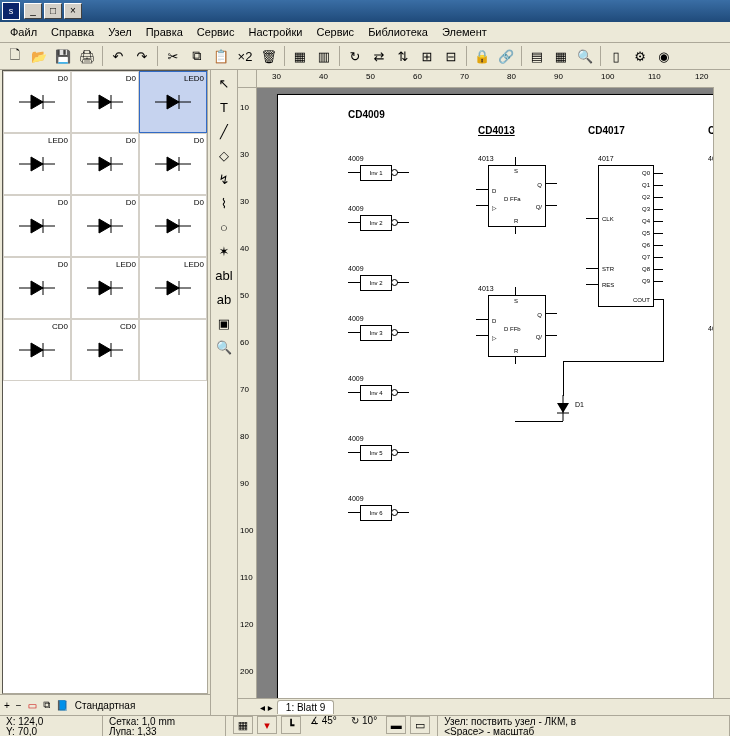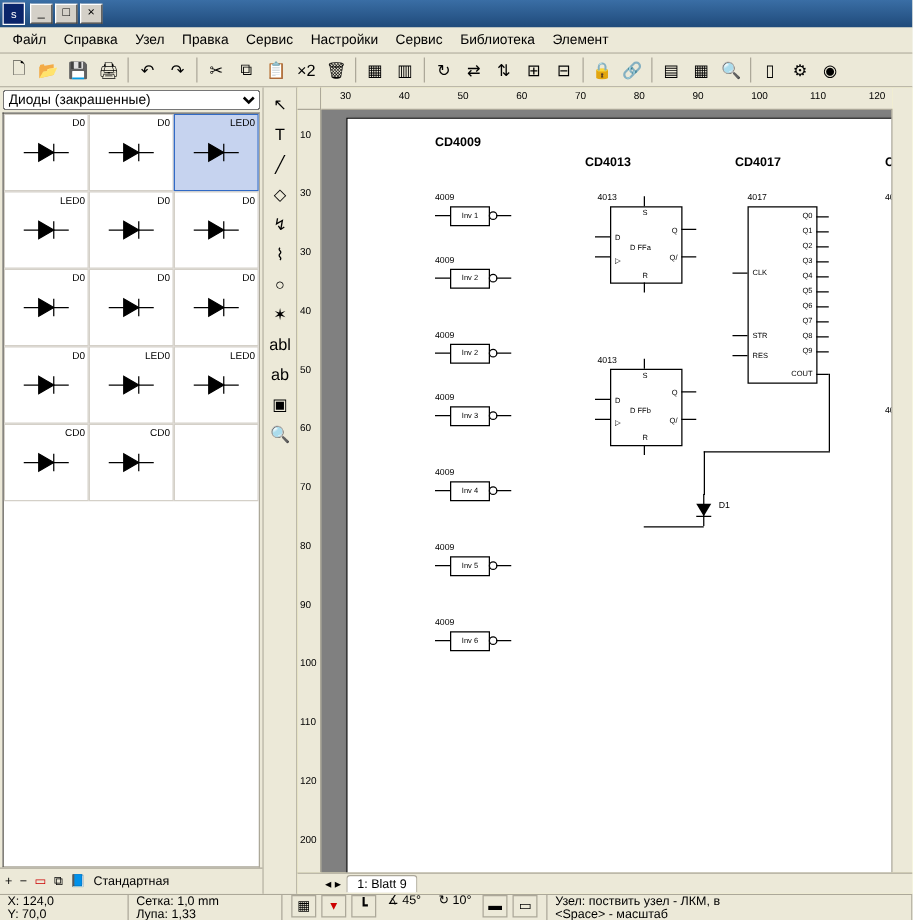--- a/index.html
+++ b/index.html
@@ -20,21 +20,21 @@
   .grid{flex:1;overflow:auto;background:#fff;border:1px inset #aca899;margin:0 2px;}
   .grid-row{display:flex;}
   .cell{width:66px;height:60px;border:1px solid #d4d0c8;display:flex;align-items:center;justify-content:center;position:relative;font-size:8px;}
   .cell.sel{background:#c6d3ef;border:1px solid #316ac5;}
   .cell .lbl{position:absolute;top:2px;right:2px;font-size:8px;}
   svg.sym{width:40px;height:30px;}
   .lib-foot{height:20px;display:flex;align-items:center;padding:0 4px;gap:6px;font-size:10px;border-top:1px solid #aca899;}
   .work{flex:1;display:flex;}
   .vtb{width:26px;background:#ece9d8;border-right:1px solid #aca899;display:flex;flex-direction:column;align-items:center;padding-top:2px;gap:2px;}
   .vtb .tb{width:22px;height:20px;}
-  .canvas-wrap{flex:1;display:flex;flex-direction:column;background:#fef9c3;}
+  .canvas-wrap{flex:1;display:flex;flex-direction:column;background:#8b5cf6;}
   .rulers-corner{display:flex;height:18px;}
   .corner{width:18px;background:#ece9d8;border-right:1px solid #aca899;border-bottom:1px solid #aca899;}
   .hruler{flex:1;background:#ece9d8;border-bottom:1px solid #aca899;position:relative;overflow:hidden;font-size:8px;}
   .hruler span{position:absolute;top:2px;}
   .canvas-row{flex:1;display:flex;overflow:hidden;}
   .vruler{width:18px;background:#ece9d8;border-right:1px solid #aca899;position:relative;overflow:hidden;font-size:8px;}
   .vruler span{position:absolute;left:2px;transform-origin:left top;}
   .page-area{flex:1;position:relative;background:#808080;overflow:hidden;}
   .page{position:absolute;left:20px;top:6px;width:480px;height:610px;background:#fff;box-shadow:2px 2px 4px rgba(0,0,0,0.4);border:1px solid #000;}
   .page .hdr{position:absolute;font-size:10px;font-weight:bold;}
@@ -111,23 +111,20 @@
   <div class="tb">🔍</div>
   <div class="sep"></div>
   <div class="tb">▯</div>
   <div class="tb">⚙</div>
   <div class="tb">◉</div>
 </div>
 
 <div class="main">
 
   <div class="lib">
-    <select>
-      <option>Диоды (закрашенные)</option>
-    </select>
     <div class="grid" id="libgrid">
         <div class="grid-row">
           <div class="cell">
             <svg class="sym" viewBox="0 0 40 30">
               <line x1="2" y1="15" x2="38" y2="15" stroke="#000"></line>
               <polygon points="14,8 14,22 26,15" fill="#000" stroke="#000"></polygon>
               <line x1="26" y1="8" x2="26" y2="22" stroke="#000"></line>
             </svg>
             <div class="lbl">D0</div>
           </div>
@@ -300,21 +297,21 @@
             <span style="top: 344px;">80</span>
             <span style="top: 391px;">90</span>
             <span style="top: 438px;">100</span>
             <span style="top: 485px;">110</span>
             <span style="top: 532px;">120</span>
             <span style="top: 579px;">200</span>
           </div>
         <div class="page-area">
           <div class="page" id="page">
               <div class="hdr" style="left: 70px; top: 14px;">CD4009</div>
-              <div class="hdr" style="left: 190px; top: 30px;">CD4013</div>
+              <div class="hdr" style="left: 200px; top: 30px; text-decoration: underline;">CD4013</div>
               <div class="hdr" style="left: 310px; top: 30px;">CD4017</div>
               <div class="hdr" style="left: 430px; top: 30px;">CD</div>
               <div style="position: absolute; left: 70px; top: 60px; font-size: 7px;">4009</div>
               <div class="inv-box" style="left: 82px; top: 70px;">Inv 1</div>
               <div class="wire" style="left: 70px; top: 77px; width: 12px; height: 1px;"></div>
               <div class="inv-bubble" style="left: 113px; top: 74px;"></div>
               <div class="wire" style="left: 119px; top: 77px; width: 12px; height: 1px;"></div>
               <div style="position: absolute; left: 70px; top: 110px; font-size: 7px;">4009</div>
               <div class="inv-box" style="left: 82px; top: 120px;">Inv 2</div>
               <div class="wire" style="left: 70px; top: 127px; width: 12px; height: 1px;"></div>

